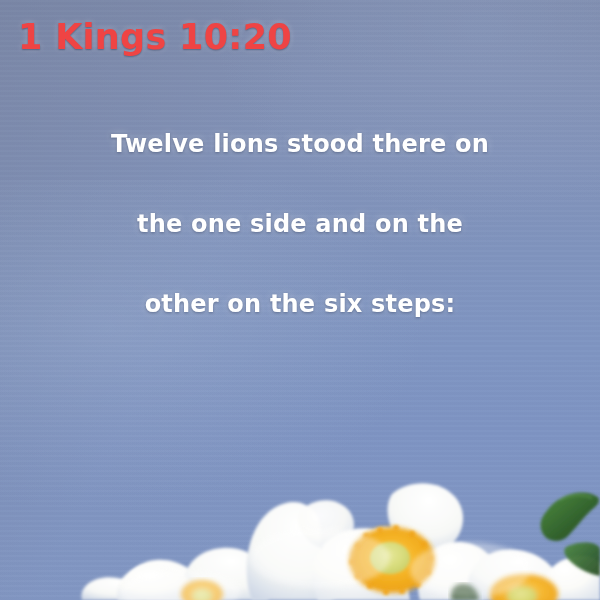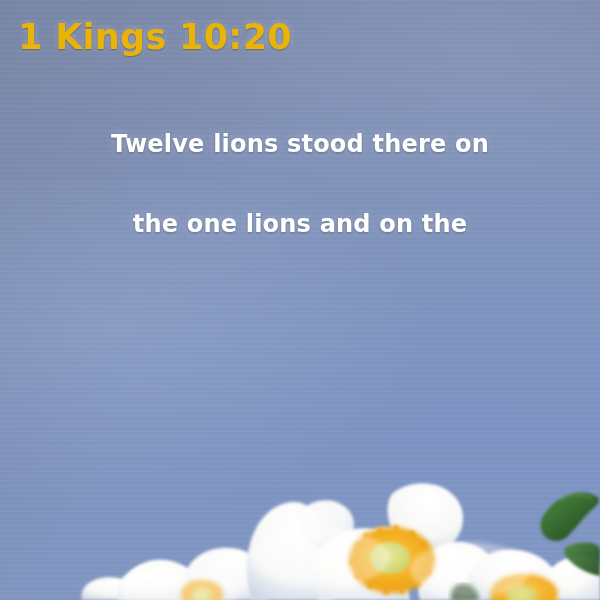--- a/index.html
+++ b/index.html
@@ -87,21 +87,21 @@
 
   
   .reference {
     position: absolute;
     left: 18px;
     top: 17px;
     font-family: "DejaVu Sans", sans-serif;
     font-weight: bold;
     font-size: 35px;
     letter-spacing: 0.3px;
-    color: #eab308;
+    color: #ef4444;
     text-shadow:
        0 1px 2px rgba(40,55,85,0.55),
        0 0 6px rgba(255,255,255,0.28);
     white-space: nowrap;
   }
 
   .verse-body {
     position: absolute;
     left: 0;
     right: 0;
@@ -254,16 +254,17 @@
         <ellipse cx="470" cy="120" rx="60" ry="28" fill="#ffffff"></ellipse>
         <ellipse cx="180" cy="142" rx="60" ry="22" fill="#ffffff"></ellipse>
       </g>
     </svg>
   </div>
 
   <div class="reference">1 Kings 10:20</div>
 
   <div class="verse-body">
     <span class="verse-line">Twelve lions stood there on</span>
-    <span class="verse-line">the one lions and on the</span>
+    <span class="verse-line">the one side and on the</span>
+    <span class="verse-line">other on the six steps:</span>
   </div>
 
 </div>
 
 </body></html>

